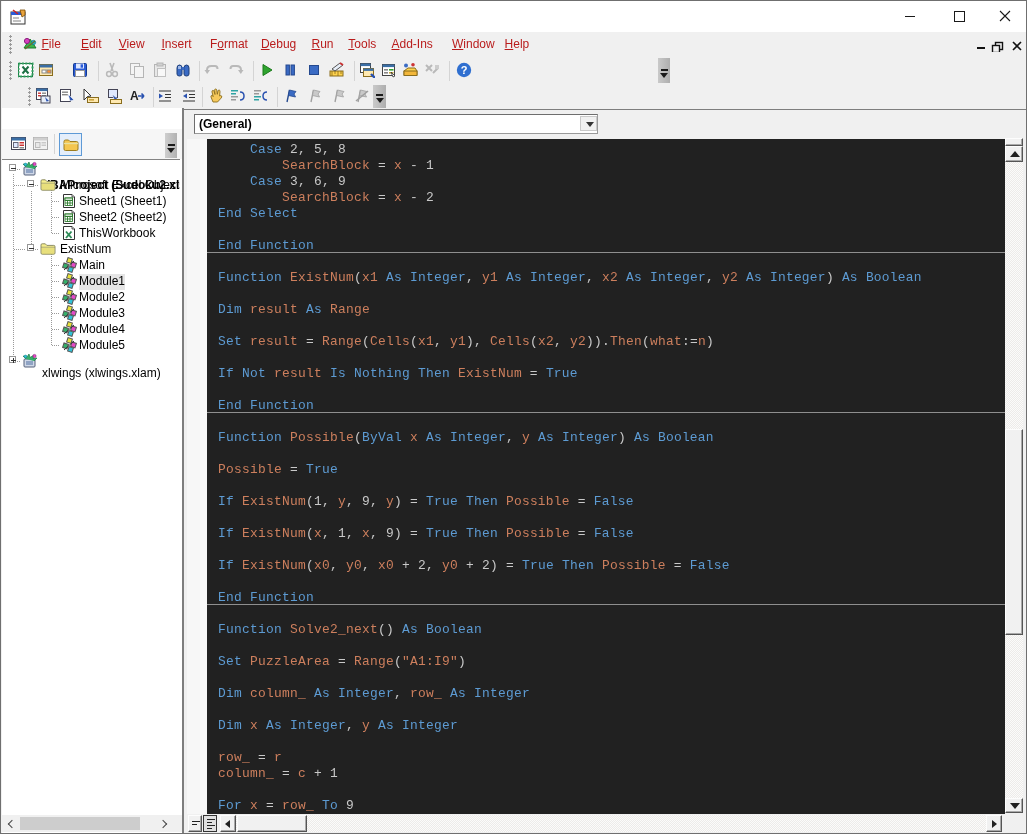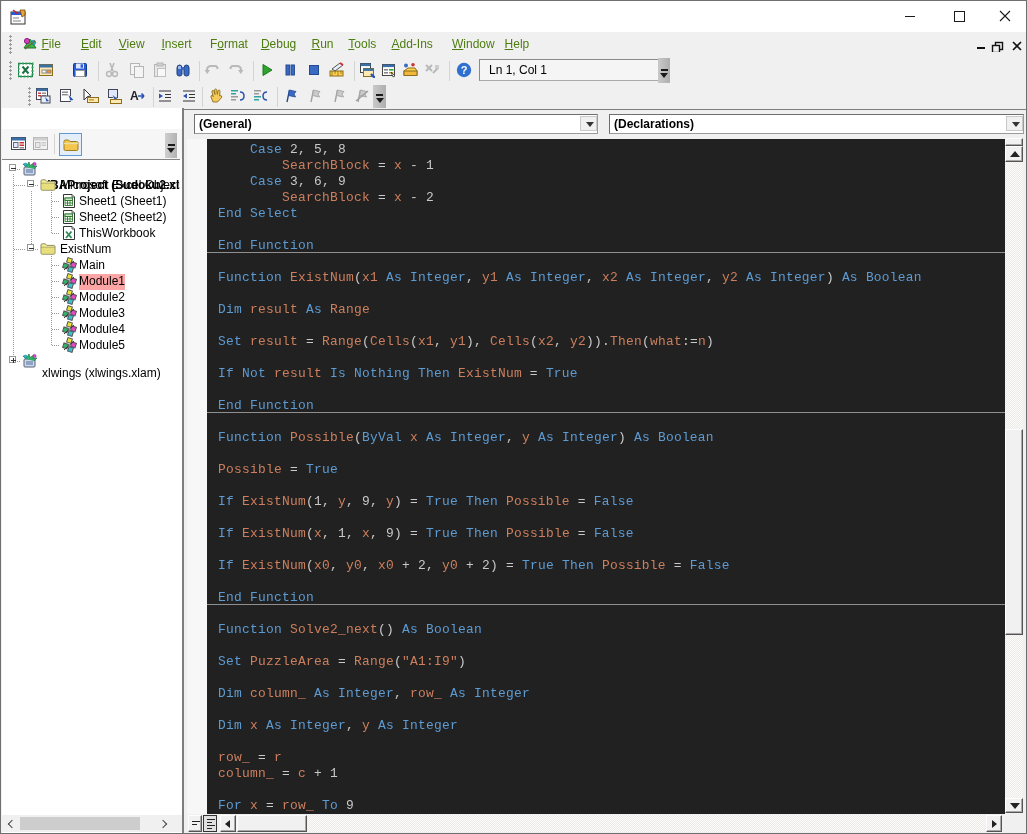--- a/index.html
+++ b/index.html
@@ -2,21 +2,21 @@
 <html><head><meta charset="utf-8"><style>
 *{margin:0;padding:0;box-sizing:border-box}
 html,body{width:1027px;height:834px;overflow:hidden}
 body{font-family:"Liberation Sans",sans-serif;background:#f0f0f0;position:relative;border:1px solid #6f6f6f}
 .abs{position:absolute}
 
 #titlebar{position:absolute;left:1px;top:0;width:1025px;height:31px;background:#fff}
 #title-text{position:absolute;left:27px;top:9px;font-size:12px;color:#000;white-space:pre}
 
 #menubar{position:absolute;left:1px;top:31px;width:1025px;height:25px;background:#f0f0f0}
-.mi{position:absolute;top:5px;font-size:12px;color:#4d7c0f;white-space:pre}
+.mi{position:absolute;top:5px;font-size:12px;color:#b91c1c;white-space:pre}
 
 #tb1{position:absolute;left:1px;top:56px;width:1025px;height:28px;background:#f0f0f0}
 #tb2{position:absolute;left:1px;top:84px;width:1025px;height:24px;background:#f0f0f0}
 .tbi{position:absolute;width:16px;height:16px}
 .sep{position:absolute;width:1px;height:20px;background:#d4d4d4}
 .grip{position:absolute;width:3px;height:20px;
  background-image:radial-gradient(circle at 1.5px 1.5px,#9a9a9a 1px,transparent 1.2px);
  background-size:3px 4px}
 
 #ppanel{position:absolute;left:1px;top:107px;width:182px;height:727px;background:#fff;border-right:2px solid #7e7e7e}
@@ -179,23 +179,20 @@
 <svg class="tbi" style="left:422px;top:5px;" width="16" height="16" viewBox="0 0 16 16">
       <path d="M2 3 L8 9 M8 3 L2 9" stroke="#b9b9b9" stroke-width="2"></path>
       <path d="M9 11 L14 6" stroke="#b9b9b9" stroke-width="2"></path>
       <rect x="11" y="3" width="4" height="4" fill="#cccccc"></rect>
     </svg>
 <div class="sep" style="left:447px;top:4px"></div>
 <svg class="tbi" style="left:454px;top:5px;" width="16" height="16" viewBox="0 0 16 16">
       <circle cx="8" cy="8" r="7.2" fill="#2f6fd0"></circle>
       <text x="8" y="12" font-family="Liberation Sans" font-size="11" font-weight="bold" fill="#fff" text-anchor="middle">?</text>
     </svg>
-<div class="abs" style="left:477px;top:2px;width:180px;height:22px;background:#f5f5f5;border:1px solid #ababab;border-top-color:#8a8a8a;border-left-color:#8a8a8a">
-      <div class="abs" style="left:9px;top:3px;font-size:12px">Ln 1, Col 1</div>
-    </div>
 <div class="abs" style="left:656px;top:1px;width:12px;height:25px;background:linear-gradient(90deg,#c9c9c9,#aeaeae)">
       <div class="abs" style="left:2.5px;top:11px;width:7px;height:2px;background:#1a1a1a"></div>
       <div class="arr" style="left:2px;top:15px;border:4px solid transparent;border-top:5px solid #1a1a1a"></div>
     </div>
 </div>
 <div id="tb2">
 <div class="grip" style="left:26px;top:2px"></div>
 <svg class="tbi" style="left:34px;top:3px;" width="16" height="16" viewBox="0 0 16 16">
       <rect x="0.5" y="0.5" width="11" height="11" fill="#fff" stroke="#445"></rect>
       <rect x="0.5" y="0.5" width="11" height="2.6" fill="#3a6ea5"></rect>
@@ -384,21 +381,21 @@
         <path d="M3 13 L13 4" stroke="#333" stroke-width="1"></path>
       </svg>
 <div class="trow" style="left:77px;top:98px;font-weight:normal;">Main</div>
 <svg class="tico" style="left:59px;top:113px;" width="16" height="16" viewBox="0 0 16 16">
         <rect x="6.2" y="1.2" width="4.6" height="4.6" fill="#e8e23a" stroke="#555" transform="rotate(18 8.5 3.5)"></rect>
         <rect x="10.2" y="5.6" width="4.6" height="4.6" fill="#e649c8" stroke="#555" transform="rotate(18 12.5 7.9)"></rect>
         <rect x="2.2" y="6.6" width="4.6" height="4.6" fill="#35b06a" stroke="#555" transform="rotate(18 4.5 8.9)"></rect>
         <rect x="7.2" y="10.2" width="4.6" height="4.6" fill="#30c3d8" stroke="#555" transform="rotate(18 9.5 12.5)"></rect>
         <path d="M3 13 L13 4" stroke="#333" stroke-width="1"></path>
       </svg>
-<div class="trow" style="left:77px;top:114px;font-weight:normal; background:#fca5a5;">Module1</div>
+<div class="trow" style="left:77px;top:114px;font-weight:normal; background:#e5e5e5;">Module1</div>
 <svg class="tico" style="left:59px;top:129px;" width="16" height="16" viewBox="0 0 16 16">
         <rect x="6.2" y="1.2" width="4.6" height="4.6" fill="#e8e23a" stroke="#555" transform="rotate(18 8.5 3.5)"></rect>
         <rect x="10.2" y="5.6" width="4.6" height="4.6" fill="#e649c8" stroke="#555" transform="rotate(18 12.5 7.9)"></rect>
         <rect x="2.2" y="6.6" width="4.6" height="4.6" fill="#35b06a" stroke="#555" transform="rotate(18 4.5 8.9)"></rect>
         <rect x="7.2" y="10.2" width="4.6" height="4.6" fill="#30c3d8" stroke="#555" transform="rotate(18 9.5 12.5)"></rect>
         <path d="M3 13 L13 4" stroke="#333" stroke-width="1"></path>
       </svg>
 <div class="trow" style="left:77px;top:130px;font-weight:normal;">Module2</div>
 <svg class="tico" style="left:59px;top:145px;" width="16" height="16" viewBox="0 0 16 16">
         <rect x="6.2" y="1.2" width="4.6" height="4.6" fill="#e8e23a" stroke="#555" transform="rotate(18 8.5 3.5)"></rect>
@@ -440,24 +437,20 @@
 <div id="pscroll">
       <div class="abs" style="left:18px;top:2px;width:120px;height:13px;background:#cdcdcd"></div>
       <div class="abs" style="left:7px;top:5.5px;width:6px;height:6px;border-left:1.7px solid #444;border-bottom:1.7px solid #444;transform:rotate(45deg)"></div>
       <div class="abs" style="left:158px;top:5.5px;width:6px;height:6px;border-right:1.7px solid #444;border-top:1.7px solid #444;transform:rotate(45deg)"></div>
     </div>
 </div>
 <div id="codewin">
 <div class="combo" style="left:10px;width:404px">
       <span>(General)</span>
       <div class="drop" style="left:385px"></div>
-    </div>
-<div class="combo" style="left:425px;width:415px">
-      <span>(Declarations)</span>
-      <div class="drop" style="left:396px"></div>
     </div>
 <div id="margin"></div>
 <div id="codearea">
 <div id="code">    <span class="k">Case</span> 2, 5, 8
         <span class="i">SearchBlock</span> = <span class="i">x</span> - 1
     <span class="k">Case</span> 3, 6, 9
         <span class="i">SearchBlock</span> = <span class="i">x</span> - 2
 <span class="k">End Select</span>
 
 <span class="k">End Function</span>

